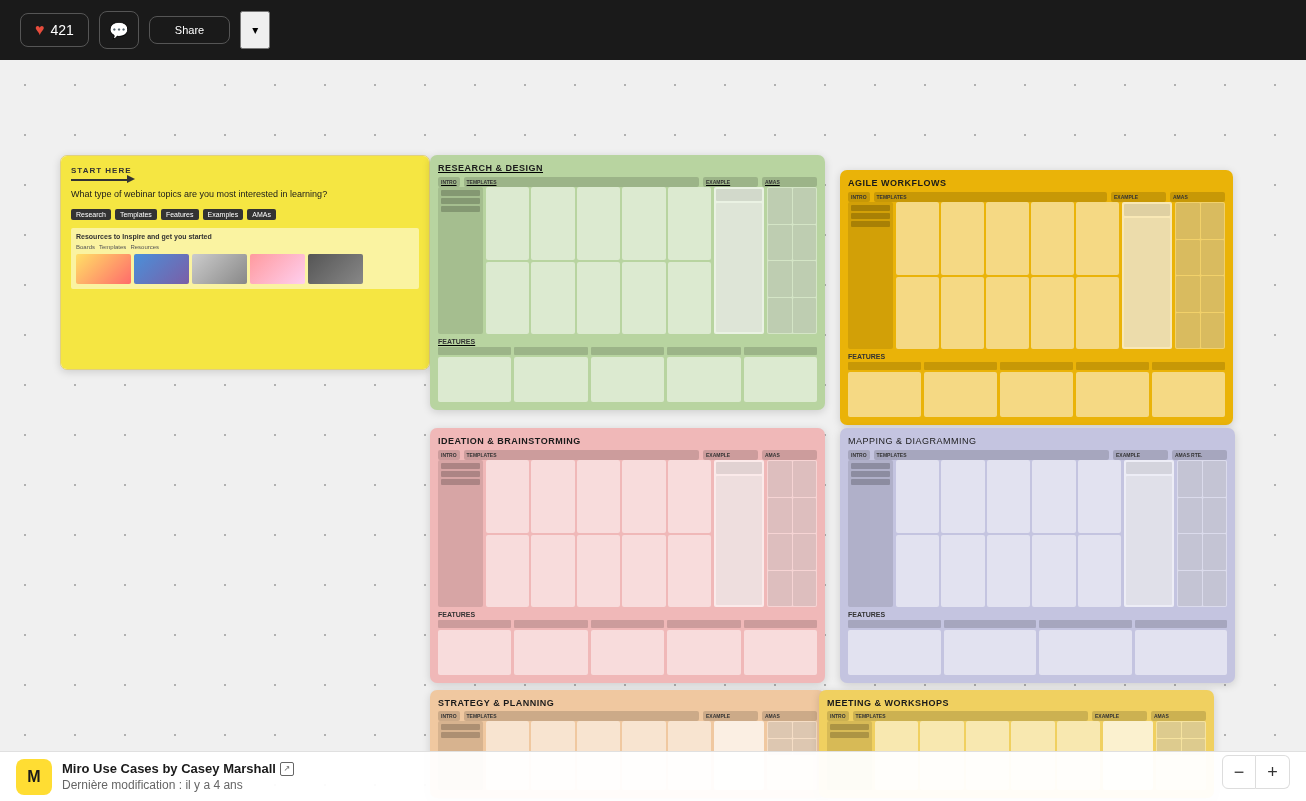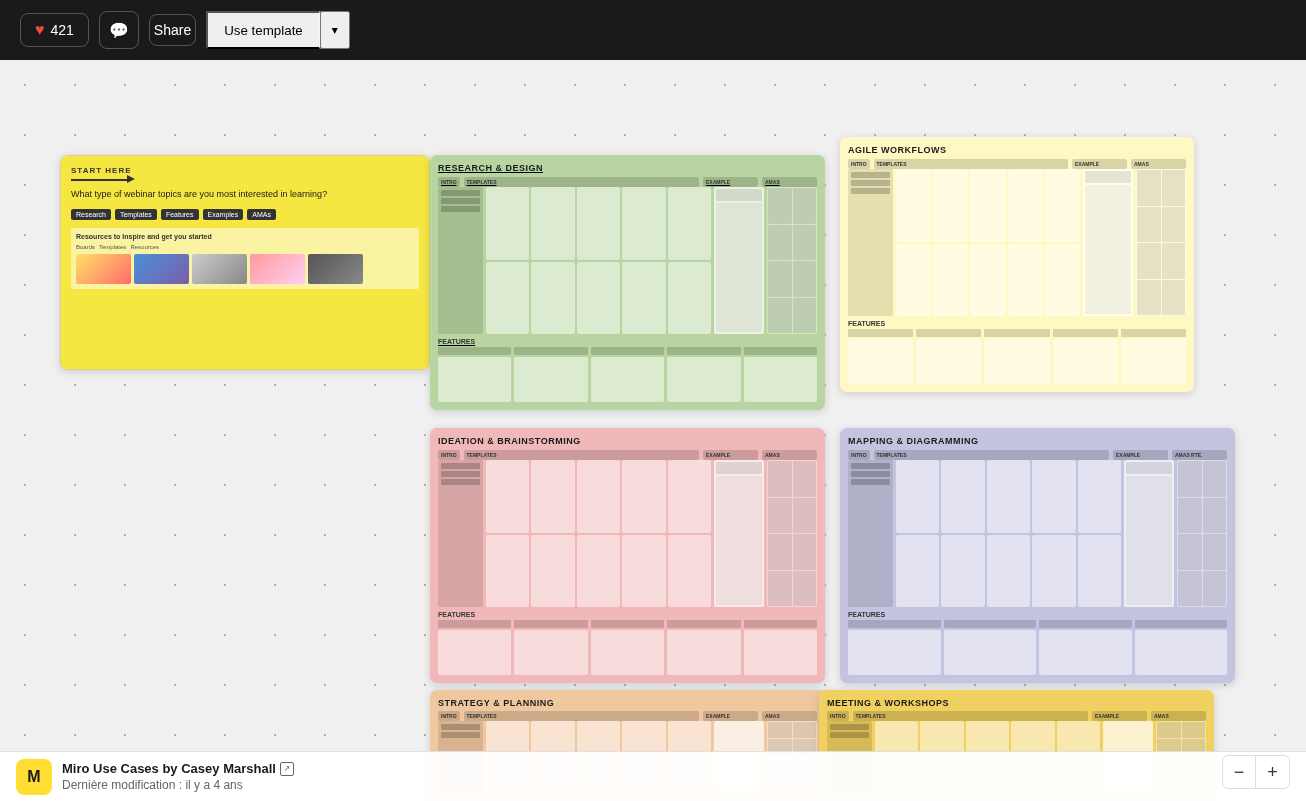--- a/index.html
+++ b/index.html
@@ -54,23 +54,23 @@
       width: 40px;
       height: 38px;
       cursor: pointer;
       font-size: 16px;
     }
     .btn-share {
       background: transparent;
       border: 1.5px solid #555;
       border-radius: 8px;
       color: #fff;
-      padding: 7px 4px;
+      padding: 7px 25px;
       cursor: pointer;
-      font-size: 14px;
+      font-size: 11px;
     }
     .btn-use-template {
       display: flex;
       align-items: center;
       background: #4262ff;
       border: none;
       border-radius: 8px;
       color: #fff;
       cursor: pointer;
       font-size: 14px;
@@ -362,21 +362,20 @@
   <div id="header-actions">
     <button class="btn-like">
       <span class="heart">♥</span>
       <span>421</span>
     </button>
     <button class="btn-comment">
       <span>💬</span>
     </button>
     <button class="btn-share">Share</button>
     <div class="btn-use-template">
-      <button class="btn-main">Use template</button>
       <button class="btn-arrow">
         <span>▾</span>
       </button>
     </div>
   </div>
 </div>
 
 <div id="canvas">
 
   <div class="panel" id="panel-webinar">
@@ -478,21 +477,21 @@
           </div>
           <div class="feat-block">
             <div class="feat-label"></div>
             <div class="feat-content"></div>
           </div>
         </div>
       </div>
     </div>
   </div>
 
-  <div class="panel" style="left:840px;top:77px;width:354px;height:255px;background:#fef9c3;">
+  <div class="panel" style="left:840px;top:110px;width:393px;height:255px;background:#eab308;">
     <div class="use-case-panel">
       <div style="font-size:9px;font-weight:800;color:#1a1a1a;margin-bottom:4px;text-transform:uppercase;letter-spacing:0.5px;">AGILE WORKFLOWS</div>
       <div class="top-labels-row">
         <span class="label-block">INTRO</span>
         <span class="label-block" style="flex:1;">TEMPLATES</span>
         <span class="label-block" style="width:55px;">EXAMPLE</span>
         <span class="label-block" style="width:55px;">AMAs</span>
       </div>
       <div class="content-main-row">
         <div class="intro-left">
@@ -624,21 +623,21 @@
             <div class="feat-label"></div>
             <div class="feat-content"></div>
           </div>
         </div>
       </div>
     </div>
   </div>
 
   <div class="panel" style="left:840px;top:368px;width:395px;height:255px;background:#c4c4e0;">
     <div class="use-case-panel">
-      <div style="font-size:9px;font-weight:700;color:#1a1a1a;margin-bottom:4px;text-transform:uppercase;letter-spacing:0.5px;">MAPPING &amp; DIAGRAMMING</div>
+      <div style="font-size:9px;font-weight:400;color:#1a1a1a;margin-bottom:4px;text-transform:uppercase;letter-spacing:0.5px;">MAPPING &amp; DIAGRAMMING</div>
       <div class="top-labels-row">
         <span class="label-block">INTRO</span>
         <span class="label-block" style="flex:1;">TEMPLATES</span>
         <span class="label-block" style="width:55px;">EXAMPLE</span>
         <span class="label-block" style="width:55px;">AMAs Rte.</span>
       </div>
       <div class="content-main-row">
         <div class="intro-left">
           <div class="intro-line"></div>
           <div class="intro-line"></div>

